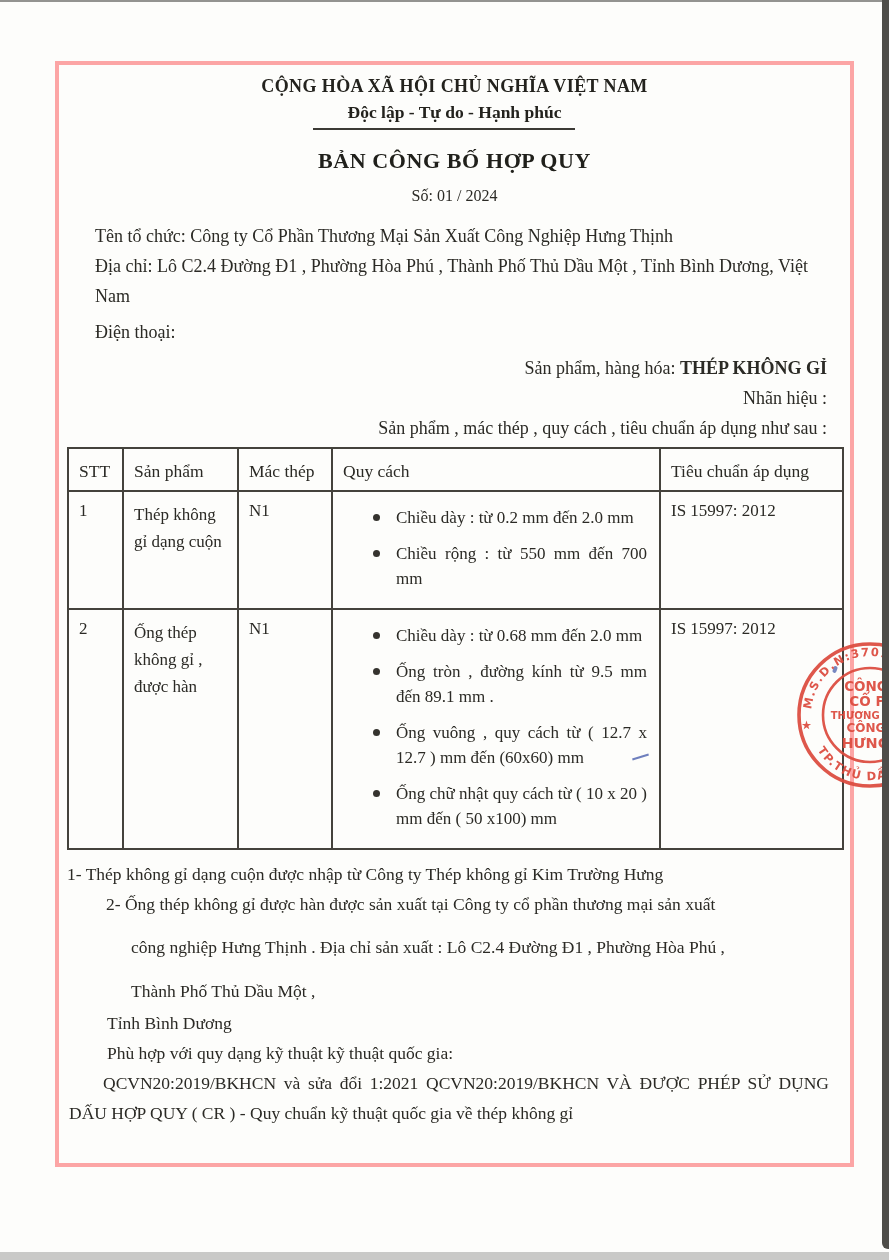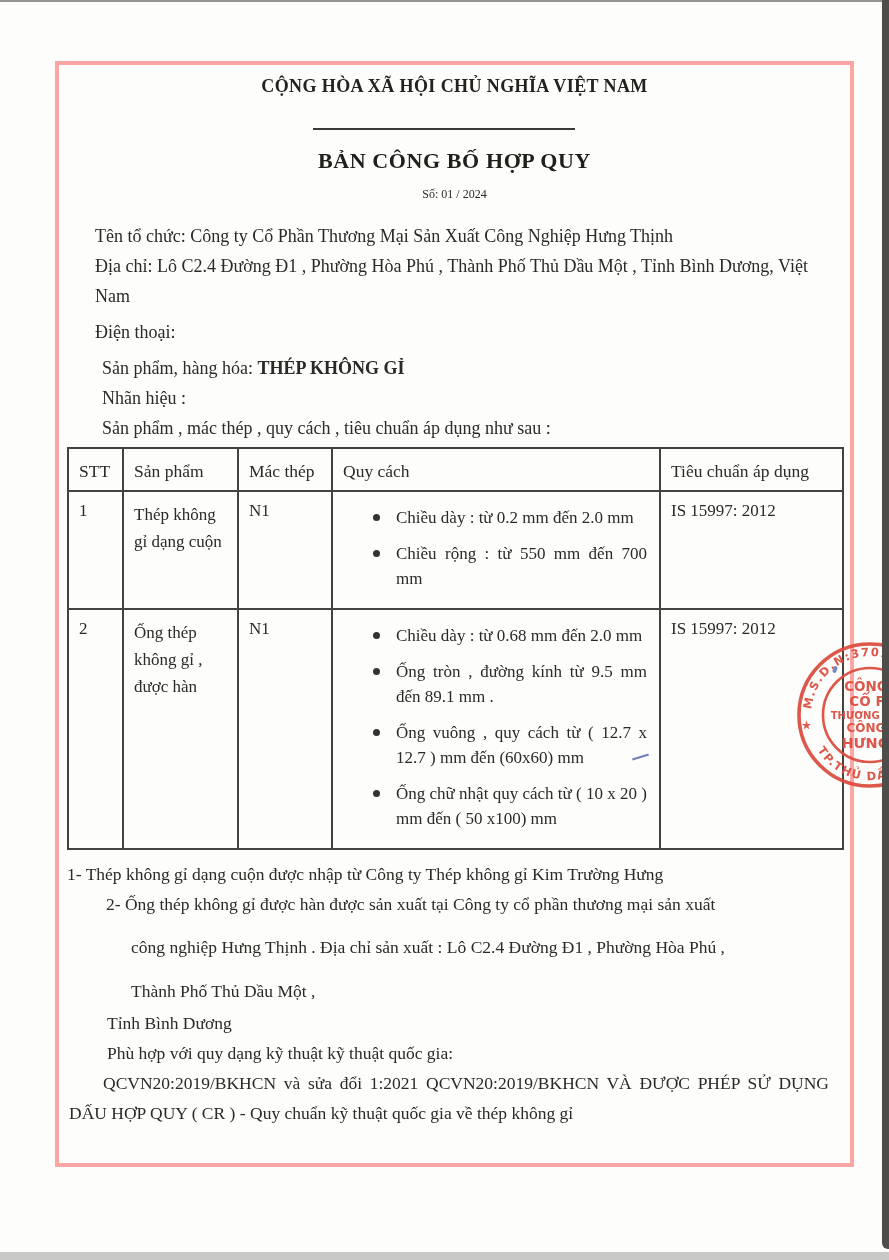--- a/index.html
+++ b/index.html
@@ -33,27 +33,27 @@
   }
   .motto-underline{
     position:absolute;left:calc(50% - 142px);top:63px;width:262px;height:2px;background:#3c3a35;
   }
   .doc-title{
     position:absolute;left:0;top:83px;width:100%;
     font-size:22px;font-weight:bold;letter-spacing:.6px;color:#20201b;
   }
   .doc-number{
     position:absolute;left:0;top:122px;width:100%;
-    font-size:12px;color:#2b2a25;
+    font-size:16px;color:#2b2a25;
   }
 
   .intro{position:absolute;left:36px;top:156px;width:732px;font-size:18px;line-height:30px;}
   .intro .ln{margin:0;}
   .mt6{margin-top:6px !important;}
-  .ind6{padding-left:7px;}
+  .ind6{padding-left:7px;text-align:right;}
   .bold{font-weight:bold;}
 
   
   table.spec{
     position:absolute;left:8px;top:382px;width:775px;
     border-collapse:collapse;table-layout:fixed;
     font-size:17px;color:#2b2a25;
   }
   table.spec th, table.spec td{
     border:2px solid #44423c;vertical-align:top;padding:9px 8px 6px 10px;
@@ -88,20 +88,23 @@
   
   .pen-dash{position:absolute;left:632px;top:756px;width:17px;height:2px;background:#4a5fae;transform:rotate(-17deg);opacity:.8;z-index:2;}
   .pen-dot{position:absolute;left:833px;top:666px;width:4px;height:7px;background:#3f55a8;border-radius:2px;transform:rotate(20deg);opacity:.7;z-index:2;}
 </style>
 </head>
 <body>
 
 <div class="doc-frame">
 
   <div class="nat-title centered">CỘNG HÒA XÃ HỘI CHỦ NGHĨA VIỆT NAM</div>
+  <div class="motto-wrap centered">
+    <span class="motto">Độc lập - Tự do - Hạnh phúc</span>
+  </div>
   <div class="motto-underline"></div>
 
   <div class="doc-title centered">BẢN CÔNG BỐ HỢP QUY</div>
   <div class="doc-number centered">Số: 01 / 2024</div>
 
   <div class="intro">
     <p class="ln">Tên tổ chức: Công ty Cổ Phần Thương Mại Sản Xuất Công Nghiệp Hưng Thịnh</p>
     <p class="ln">Địa chỉ: Lô C2.4 Đường Đ1 , Phường Hòa Phú , Thành Phố Thủ Dầu Một , Tỉnh Bình Dương, Việt Nam</p>
     <p class="ln mt6">Điện thoại:</p>
     <p class="ln mt6 ind6"><span>Sản phẩm, hàng hóa: </span><span class="bold">THÉP KHÔNG GỈ</span></p>

